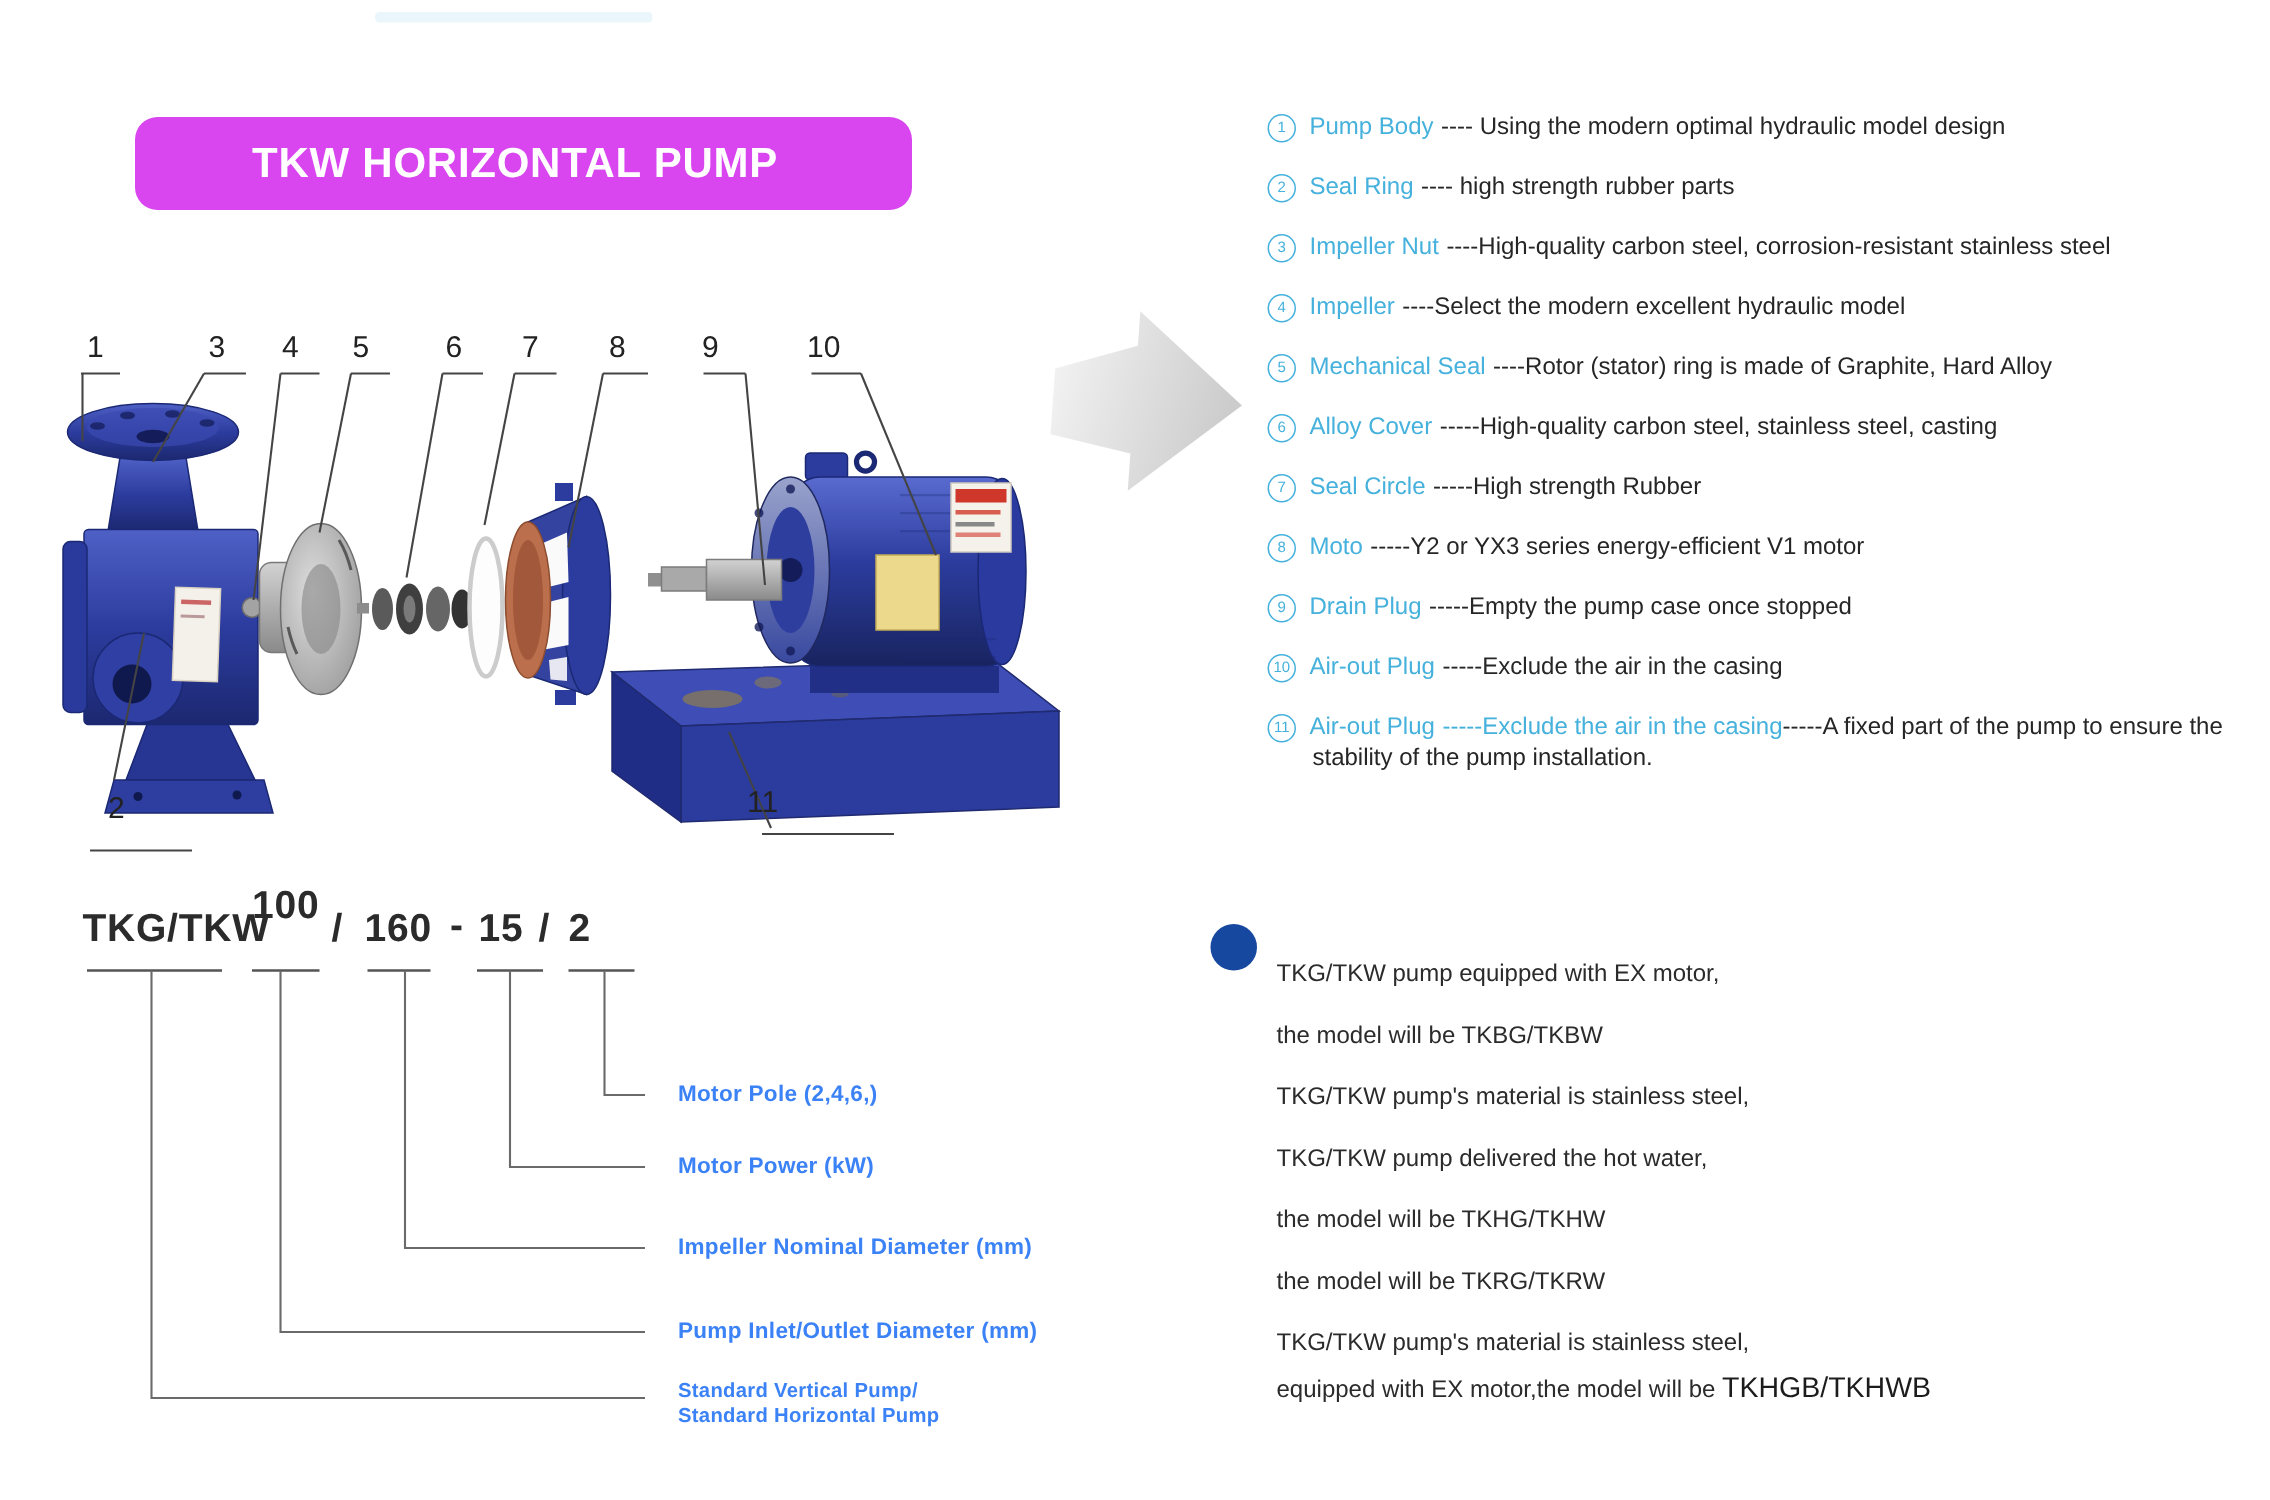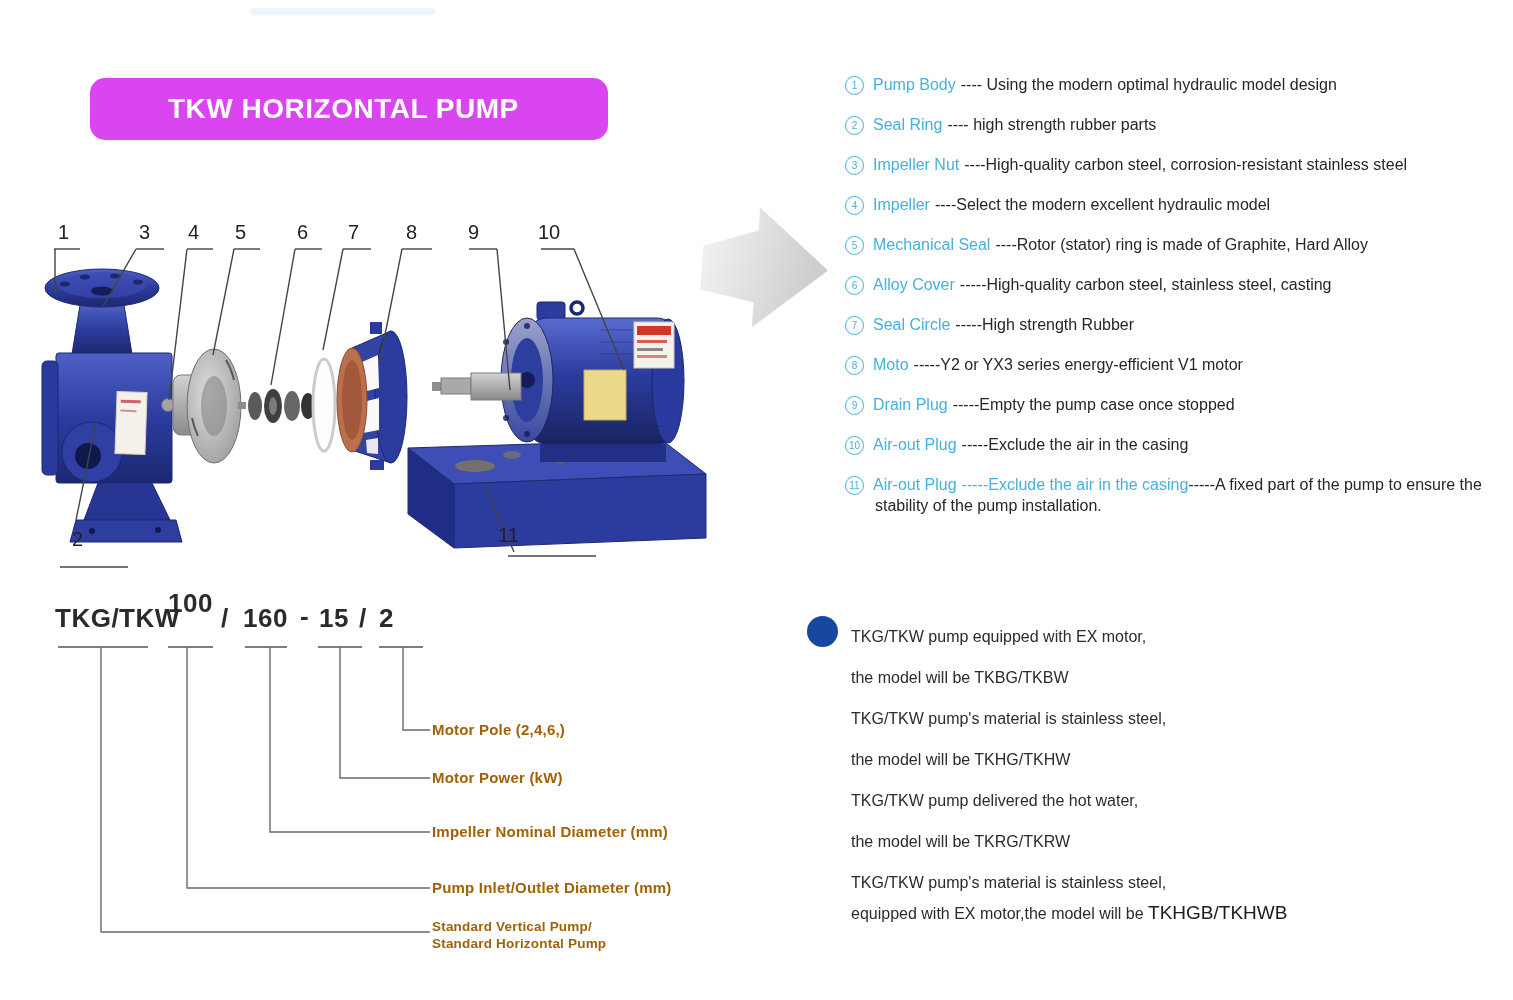--- a/index.html
+++ b/index.html
@@ -25,26 +25,26 @@
   .parts-list li{margin:0 0 19px 0;font-size:16px;line-height:21px;padding-left:30px;text-indent:-30px;}
   .badge{display:inline-block;width:17px;height:17px;border:1px solid #45b1dc;border-radius:50%;
          color:#45b1dc;font-size:10px;line-height:17px;text-align:center;text-indent:0;
          vertical-align:1px;margin-right:9px;}
   .pname{color:#45b1dc;margin-right:5px;}
   .bluetail{color:#45b1dc;}
   .pdesc{color:#262626;}
 
   
   .code-seg{position:absolute;font-size:26px;font-weight:bold;color:#2b2b2b;letter-spacing:.5px;}
-  .code-label{position:absolute;left:432px;font-size:15px;font-weight:bold;color:#a16207;letter-spacing:.2px;}
+  .code-label{position:absolute;left:452px;font-size:15px;font-weight:bold;color:#3b82f6;letter-spacing:.2px;}
   .code-label.small{font-size:13.5px;line-height:17px;}
 
   
   .bullet-dot{position:absolute;left:807px;top:616px;width:31px;height:31px;border-radius:50%;background:#17489f;}
-  .notes{position:absolute;left:851px;top:624px;width:580px;}
+  .notes{position:absolute;left:851px;top:637px;width:580px;}
   .note-line{font-size:16px;line-height:24px;margin-bottom:16px;color:#2b2b2b;}
   .note-line:nth-child(7){margin-bottom:6px;}
   .note-bold{font-size:19px;font-weight:normal;color:#1c1c1c;}
 </style>
 </head>
 <body>
 
 <div class="canvas">
 
   <div class="top-strip"></div>
@@ -279,20 +279,20 @@
   <span class="code-label small" style="top:918px">
     <span>Standard Vertical Pump/</span><br>
     <span>Standard Horizontal Pump</span>
   </span>
 
   <div class="bullet-dot"></div>
   <div class="notes">
     <div class="note-line"><span>TKG/TKW pump equipped with EX motor,</span><span class="note-bold"></span></div>
     <div class="note-line"><span>the model will be TKBG/TKBW</span><span class="note-bold"></span></div>
     <div class="note-line"><span>TKG/TKW pump's material is stainless steel,</span><span class="note-bold"></span></div>
+    <div class="note-line"><span>TKG/TKW pump delivered the hot water,</span><span class="note-bold"></span></div>
     <div class="note-line"><span>the model will be TKHG/TKHW</span><span class="note-bold"></span></div>
-    <div class="note-line"><span>TKG/TKW pump delivered the hot water,</span><span class="note-bold"></span></div>
     <div class="note-line"><span>the model will be TKRG/TKRW</span><span class="note-bold"></span></div>
     <div class="note-line"><span>TKG/TKW pump's material is stainless steel,</span><span class="note-bold"></span></div>
     <div class="note-line"><span>equipped with EX motor,the model will be </span><span class="note-bold">TKHGB/TKHWB</span></div>
   </div>
 
 </div>
 
 </body></html>

